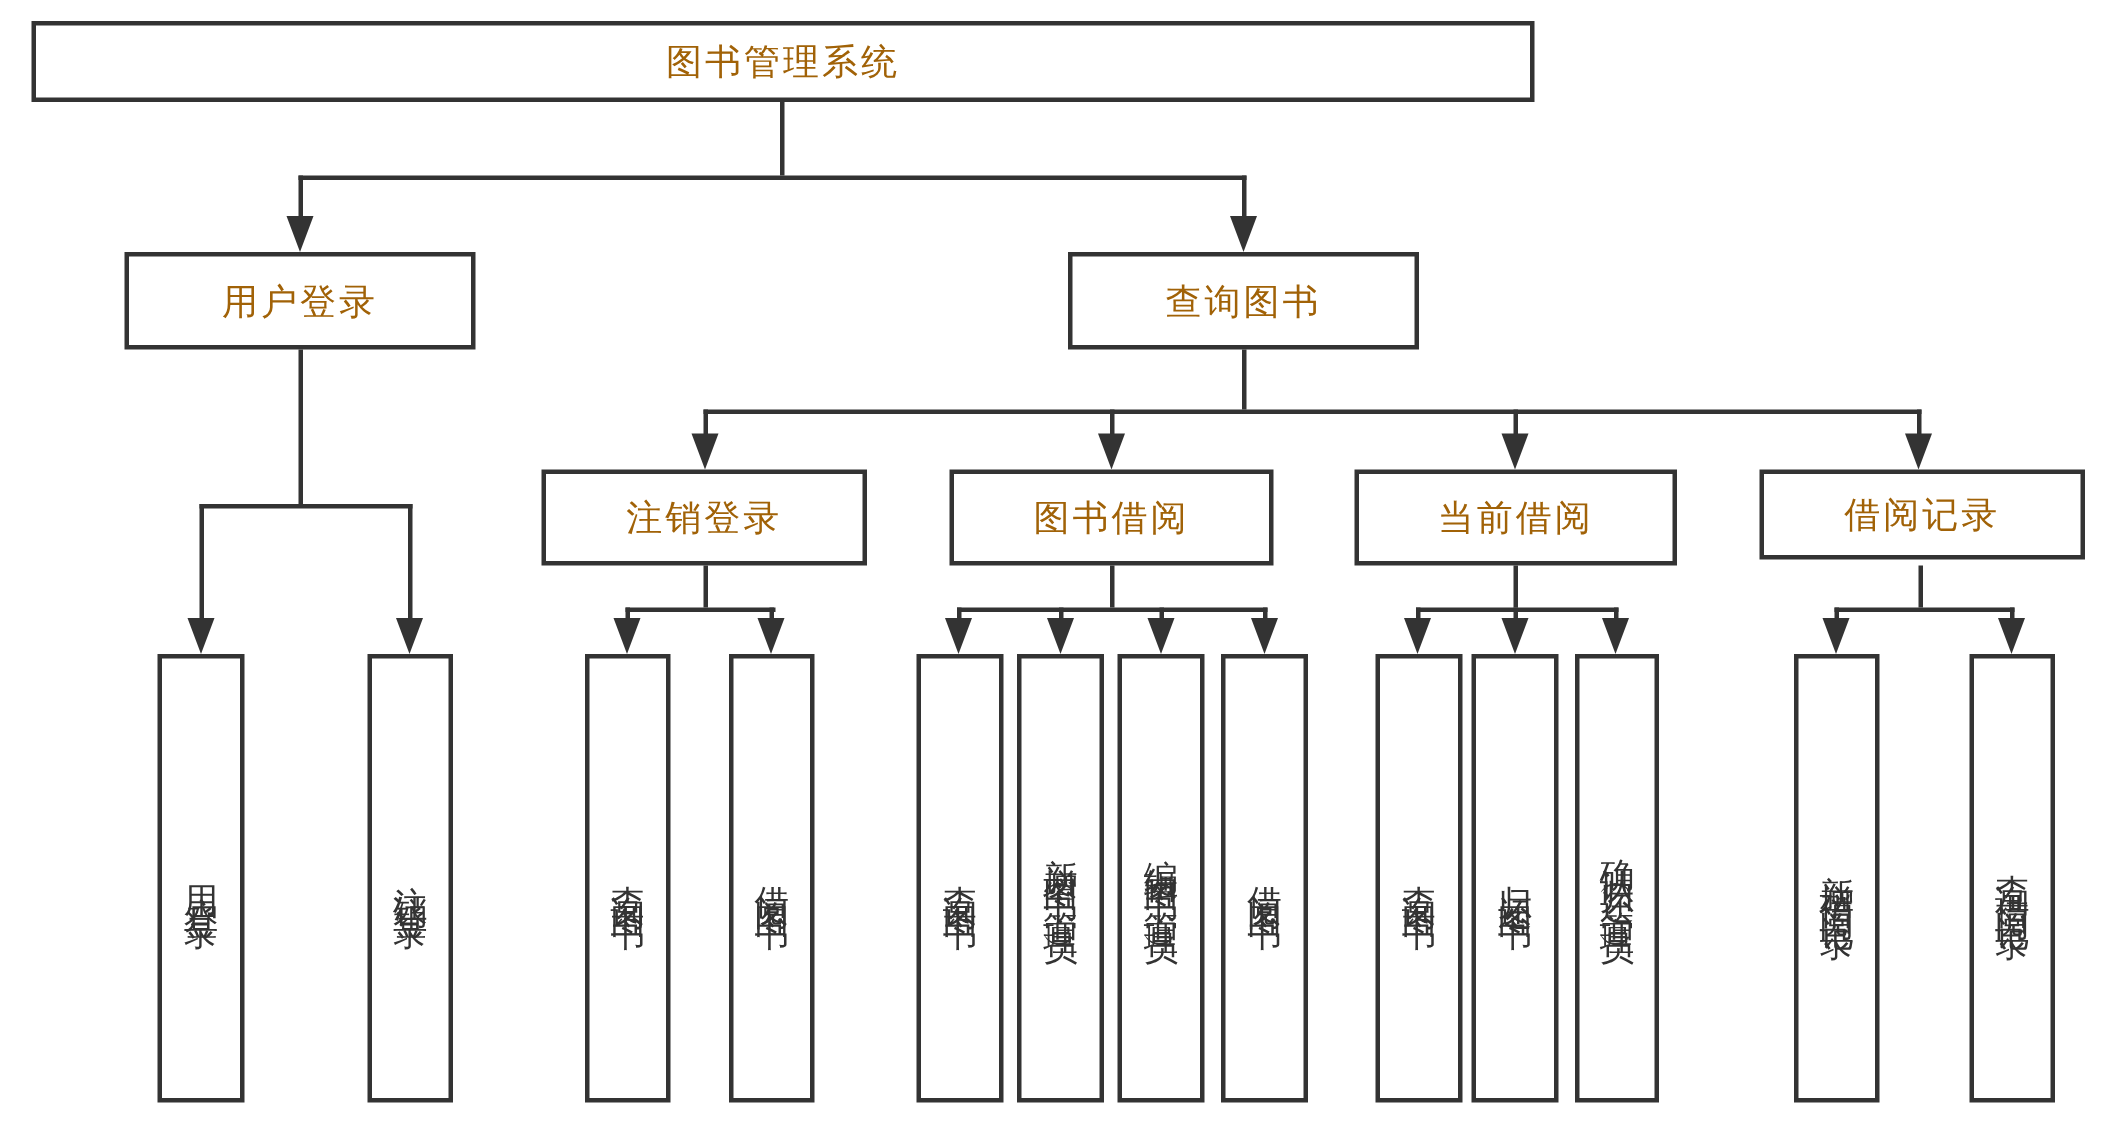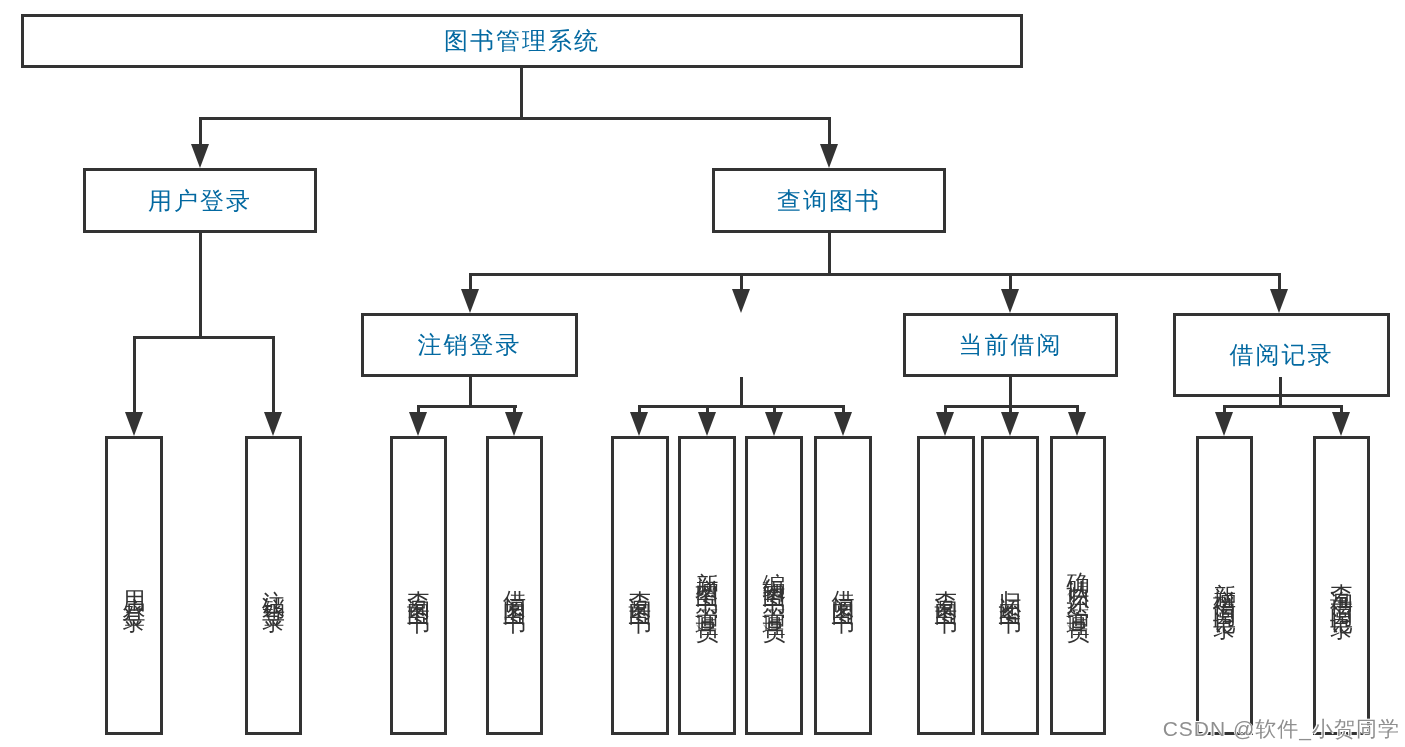--- a/index.html
+++ b/index.html
@@ -12,21 +12,21 @@
     overflow: hidden;
   }
   .box {
     position: absolute;
     box-sizing: border-box;
     border: 3px solid #333333;
     background: #ffffff;
     display: flex;
     align-items: center;
     justify-content: center;
-    color: #0369a1;
+    color: #a16207;
     font-size: 24px;
     letter-spacing: 2px;
     white-space: nowrap;
   }
   .vbox {
     position: absolute;
     box-sizing: border-box;
     border: 3px solid #333333;
     background: #ffffff;
     display: flex;
@@ -90,22 +90,23 @@
   <div class="vl" style="left:469px; top:273px; height:18px;"></div>
   <div class="arr" style="left:461px; top:289px;"></div>
   <div class="vl" style="left:740px; top:273px; height:18px;"></div>
   <div class="arr" style="left:732px; top:289px;"></div>
   <div class="vl" style="left:1009px; top:273px; height:18px;"></div>
   <div class="arr" style="left:1001px; top:289px;"></div>
   <div class="vl" style="left:1278px; top:273px; height:18px;"></div>
   <div class="arr" style="left:1270px; top:289px;"></div>
 
   <div class="box" style="left:361px; top:313px; width:217px; height:64px;">注销登录</div>
+  <div class="box" style="left:633px; top:313px; width:216px; height:64px;">图书借阅</div>
   <div class="box" style="left:903px; top:313px; width:215px; height:64px;">当前借阅</div>
-  <div class="box" style="left:1173px; top:313px; width:217px; height:84px;">借阅记录</div>
+  <div class="box" style="left:1173px; top:313px; width:217px; height:60px;">借阅记录</div>
 
   <div class="vl" style="left:469px; top:377px; height:28px;"></div>
   <div class="hl" style="left:417px; top:405px; width:100px;"></div>
   <div class="vl" style="left:417px; top:405px; height:9px;"></div>
   <div class="arr" style="left:409px; top:412px;"></div>
   <div class="vl" style="left:513px; top:405px; height:9px;"></div>
   <div class="arr" style="left:505px; top:412px;"></div>
 
   <div class="vl" style="left:740px; top:377px; height:28px;"></div>
   <div class="hl" style="left:638px; top:405px; width:207px;"></div>
@@ -141,15 +142,14 @@
   <div class="vbox" style="left:611px; width:58px;">查询图书</div>
   <div class="vbox" style="left:678px; width:58px;">新增图书（管理员）</div>
   <div class="vbox" style="left:745px; width:58px;">编辑图书（管理员）</div>
   <div class="vbox" style="left:814px; width:58px;">借阅图书</div>
   <div class="vbox" style="left:917px; width:58px;">查询图书</div>
   <div class="vbox" style="left:981px; width:58px;">归还图书</div>
   <div class="vbox" style="left:1050px; width:56px;">确认归还（管理员）</div>
   <div class="vbox" style="left:1196px; width:57px;">新增借阅记录</div>
   <div class="vbox" style="left:1313px; width:57px;">查询借阅记录</div>
 
-  <div class="watermark">CSDN @软件_小贺同学</div>
 
 </div>
 
 </body></html>

